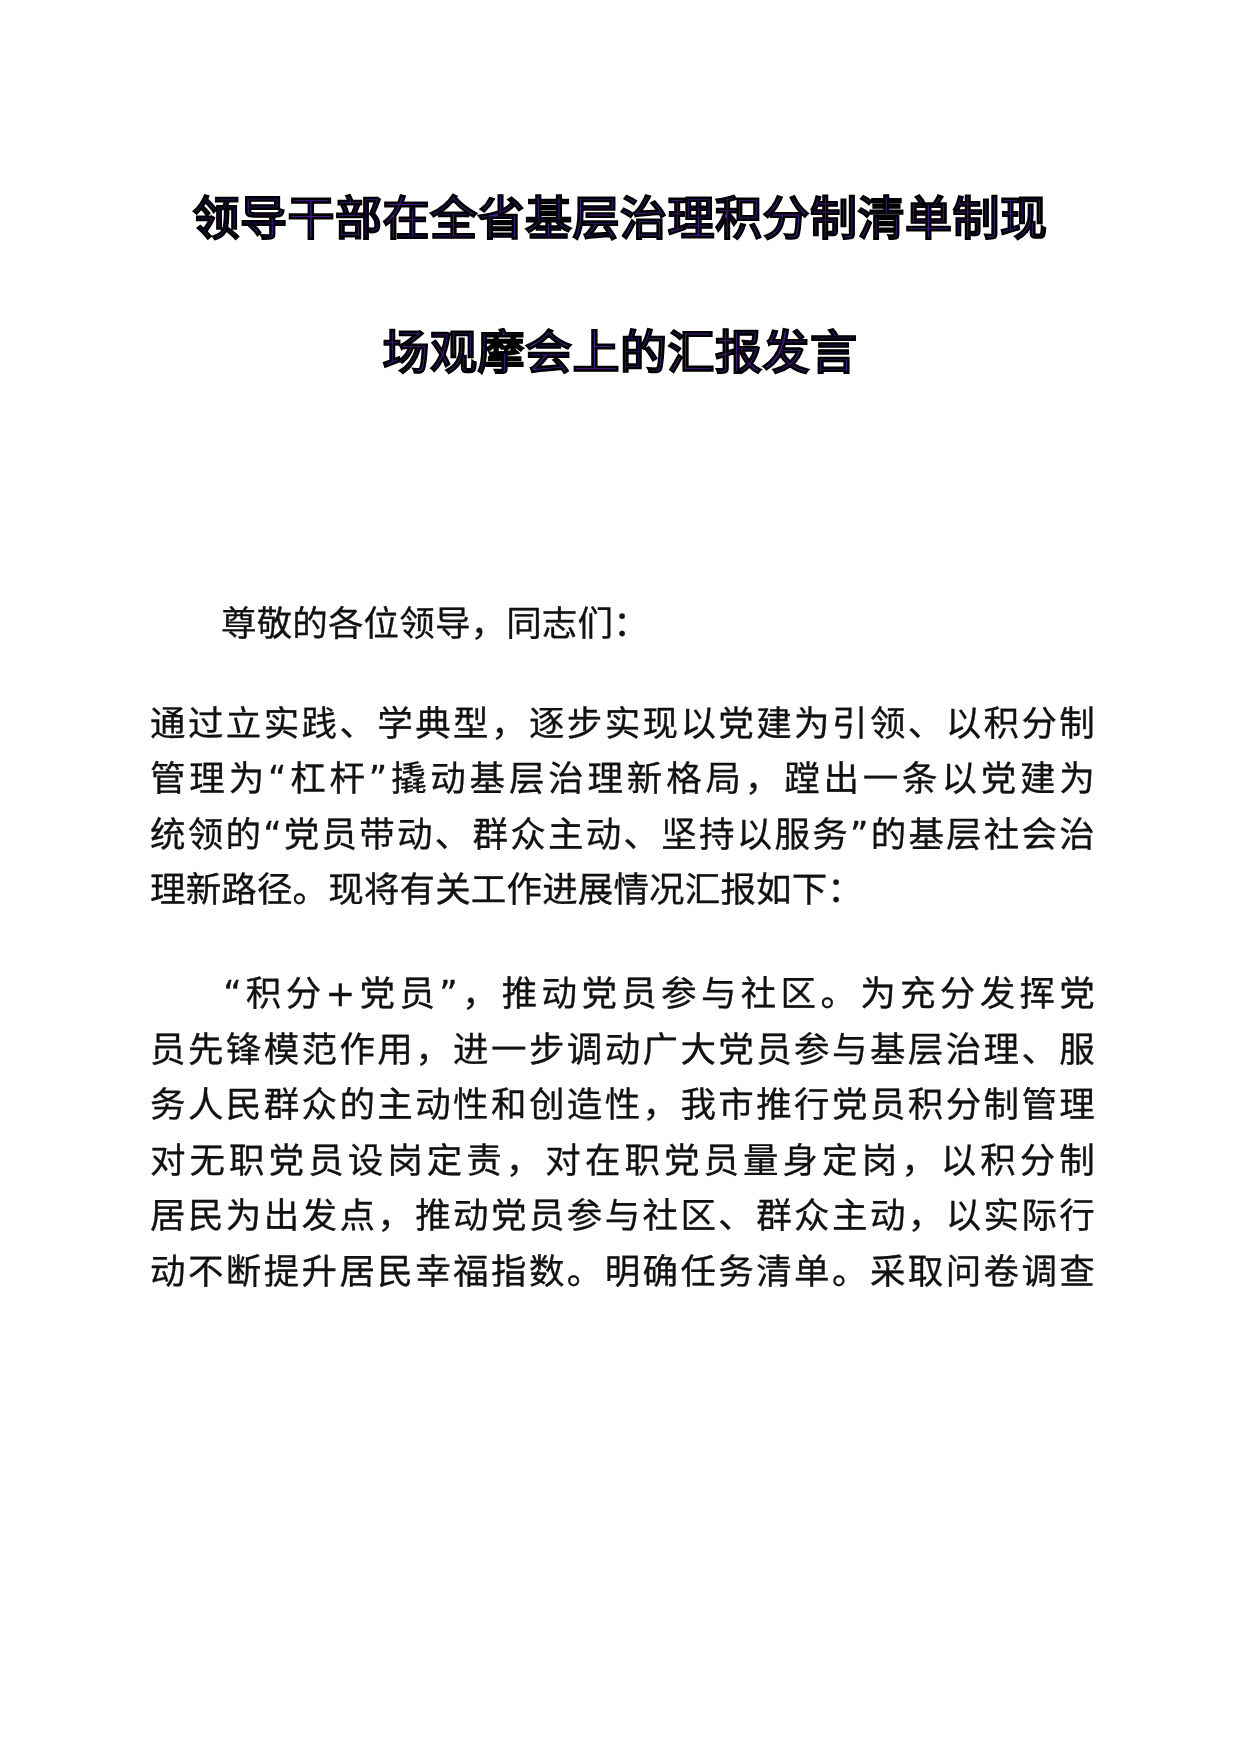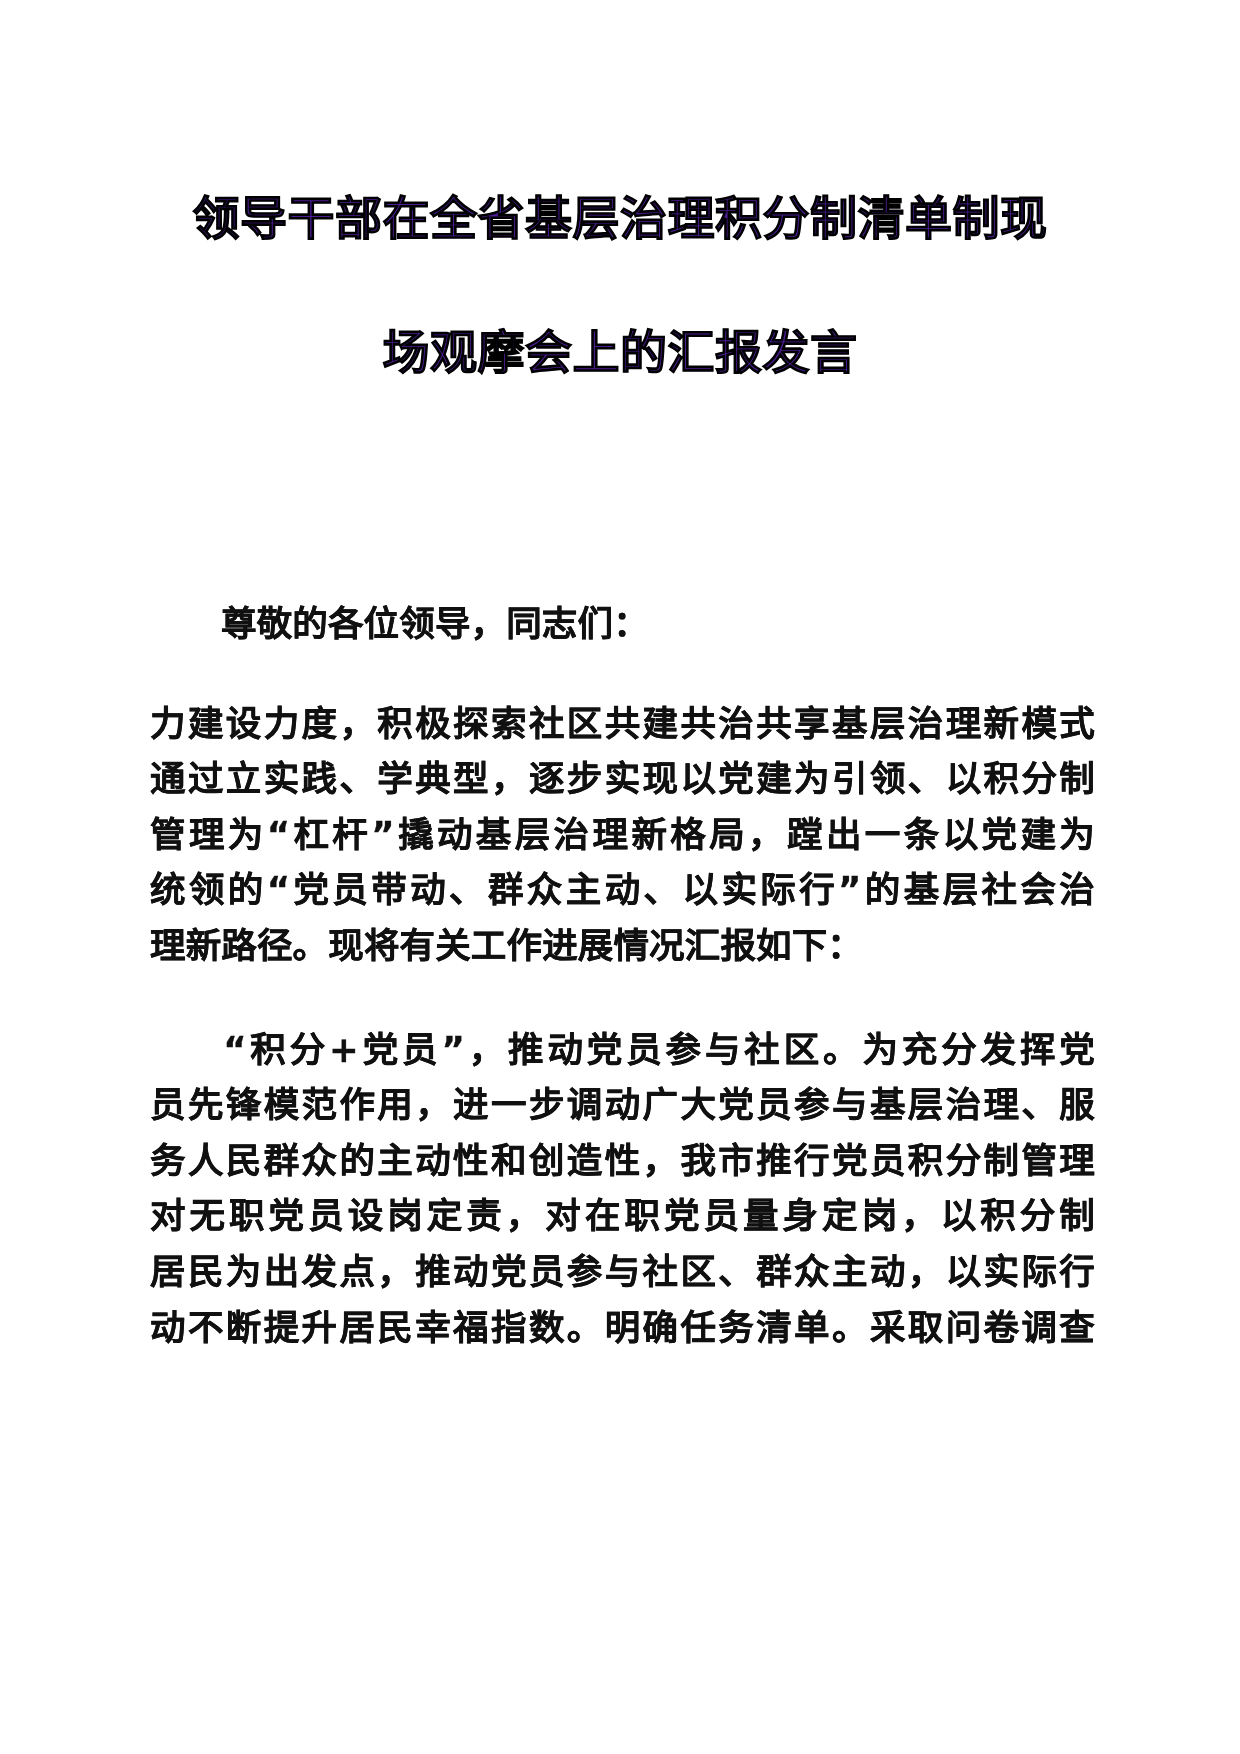--- a/index.html
+++ b/index.html
@@ -56,21 +56,21 @@
   }
 
   .para {
     margin: 0;
     font-size: 35.5px;
     line-height: 55.6px;
     letter-spacing: 0.15px;
     color: #111111;
     text-align: justify;
     text-justify: inter-character;
-    font-weight: 700;
+    font-weight: 400;
     -webkit-text-stroke: 0.32px #111111;
   }
   .para.indent {
     text-indent: 2em;
   }
   .para.gap-salutation {
     margin-bottom: 44px;
   }
   .para.gap-paragraph {
     margin-bottom: 48px;
@@ -100,24 +100,23 @@
   <div class="doc-title">
     <span class="title-line">领导干部在全省基层治理积分制清单制现</span>
     <span class="title-line">场观摩会上的汇报发言</span>
   </div>
 
   <div class="body-block">
 
     <p class="para indent gap-salutation">尊敬的各位领导，同志们：</p>
 
     <div class="para gap-paragraph">
-      <span class="line stretch">力建设力度，积极探索社区共建共治共享基层治理新模式</span>
       <span class="line stretch">通过立实践、学典型，逐步实现以党建为引领、以积分制</span>
       <span class="line stretch">管理为“杠杆”撬动基层治理新格局，蹚出一条以党建为</span>
-      <span class="line stretch">统领的“党员带动、群众主动、以实际行”的基层社会治</span>
+      <span class="line stretch">统领的“党员带动、群众主动、坚持以服务”的基层社会治</span>
       <span class="line flush">理新路径。现将有关工作进展情况汇报如下：</span>
     </div>
 
     <div class="para">
       <span class="line stretch indent-first">“积分+党员”，推动党员参与社区。为充分发挥党</span>
       <span class="line stretch">员先锋模范作用，进一步调动广大党员参与基层治理、服</span>
       <span class="line stretch">务人民群众的主动性和创造性，我市推行党员积分制管理</span>
       <span class="line stretch">对无职党员设岗定责，对在职党员量身定岗，以积分制</span>
       <span class="line stretch">居民为出发点，推动党员参与社区、群众主动，以实际行</span>
       <span class="line stretch">动不断提升居民幸福指数。明确任务清单。采取问卷调查</span>

